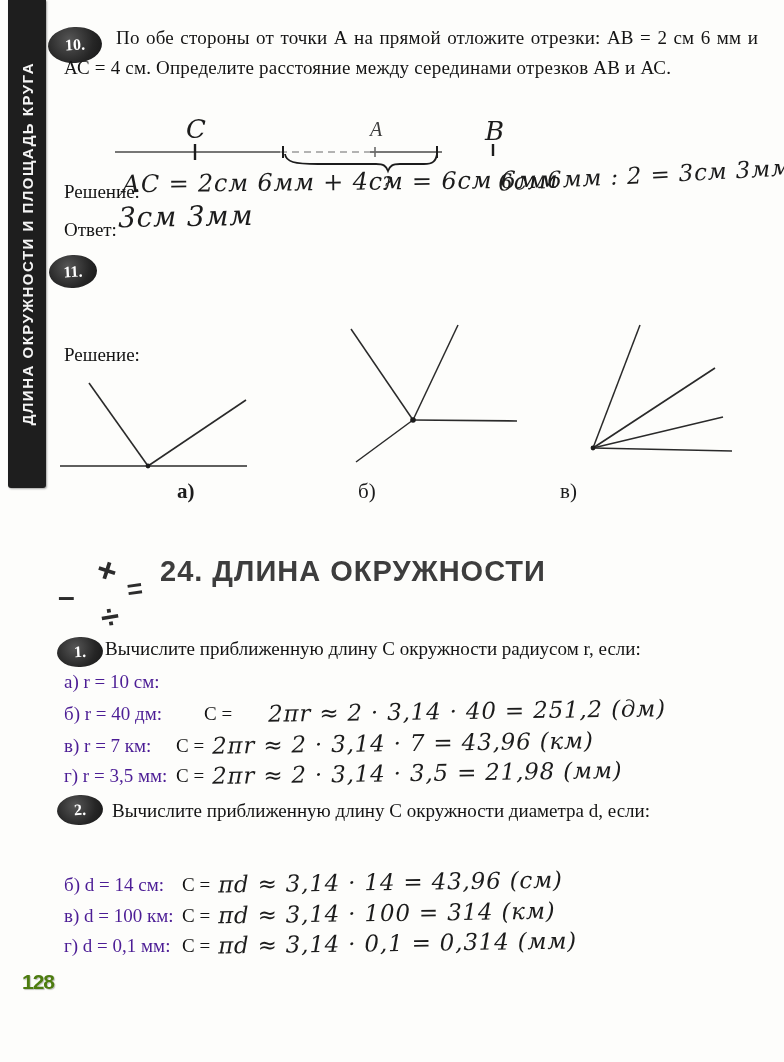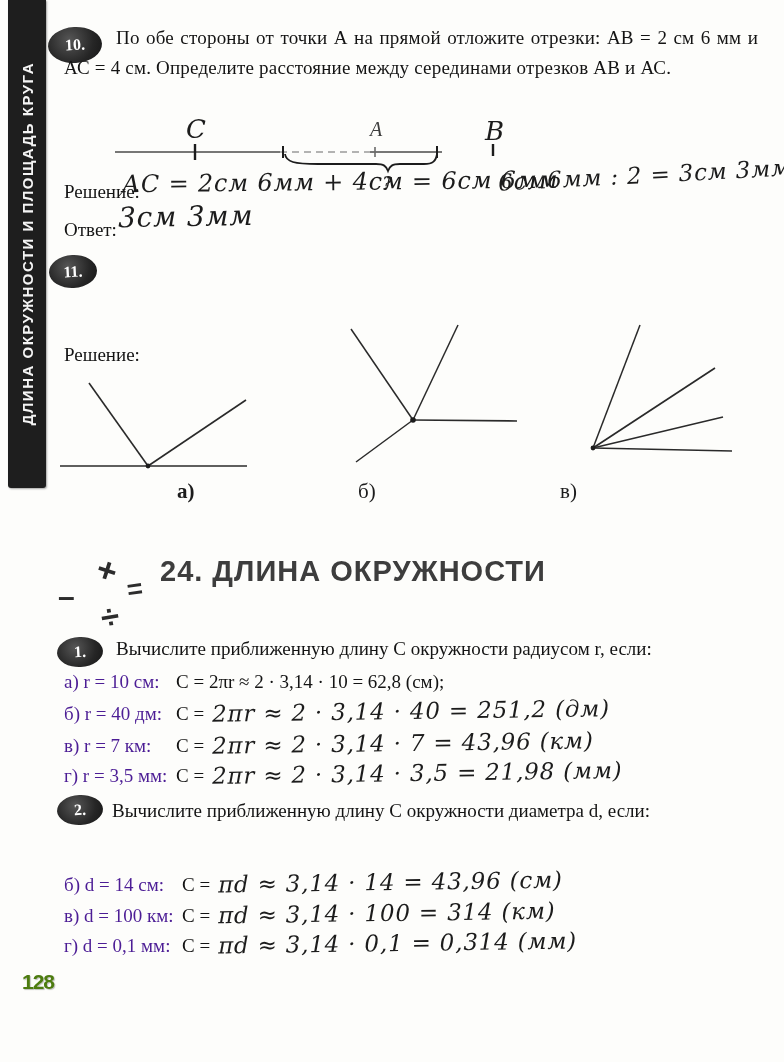--- a/index.html
+++ b/index.html
@@ -156,28 +156,27 @@
   <span class="opicon op-minus">–</span>
   <span class="opicon op-eq">=</span>
   <span class="opicon op-div">÷</span>
   <div class="sec-title">
     <div>24. ДЛИНА ОКРУЖНОСТИ</div>
   </div>
 
   <div class="badge badge-1">
     <span>1.</span>
   </div>
-  <div class="label-printed" style="left:116px; top:638px; white-space:nowrap;">Вычислите приближенную длину С окружности радиусом r, если:</div>
+  <div class="label-printed" style="left:105px; top:638px; white-space:nowrap;">Вычислите приближенную длину С окружности радиусом r, если:</div>
 
   <div class="exrow p1row" style="top:671px;">
     <span class="lab">а) r = 10 см:</span>
-    <span class="frm">С = 2πr ≈ 2 · 3,14 · 10 = 62,8 (см);</span>
     <span class="hwf"></span>
   </div>
-  <div class="exrow p1row" style="top:699px;">
+  <div class="exrow p1row" style="top:699px;gap:28px;">
     <span class="lab">б) r = 40 дм:</span>
     <span class="frm">С =</span>
     <span class="hwf">2πr ≈ 2 · 3,14 · 40 = 251,2 (дм)</span>
   </div>
   <div class="exrow p1row" style="top:731px;">
     <span class="lab">в) r = 7 км:</span>
     <span class="frm">С =</span>
     <span class="hwf">2πr ≈ 2 · 3,14 · 7 = 43,96 (км)</span>
   </div>
   <div class="exrow p1row" style="top:761px;">

